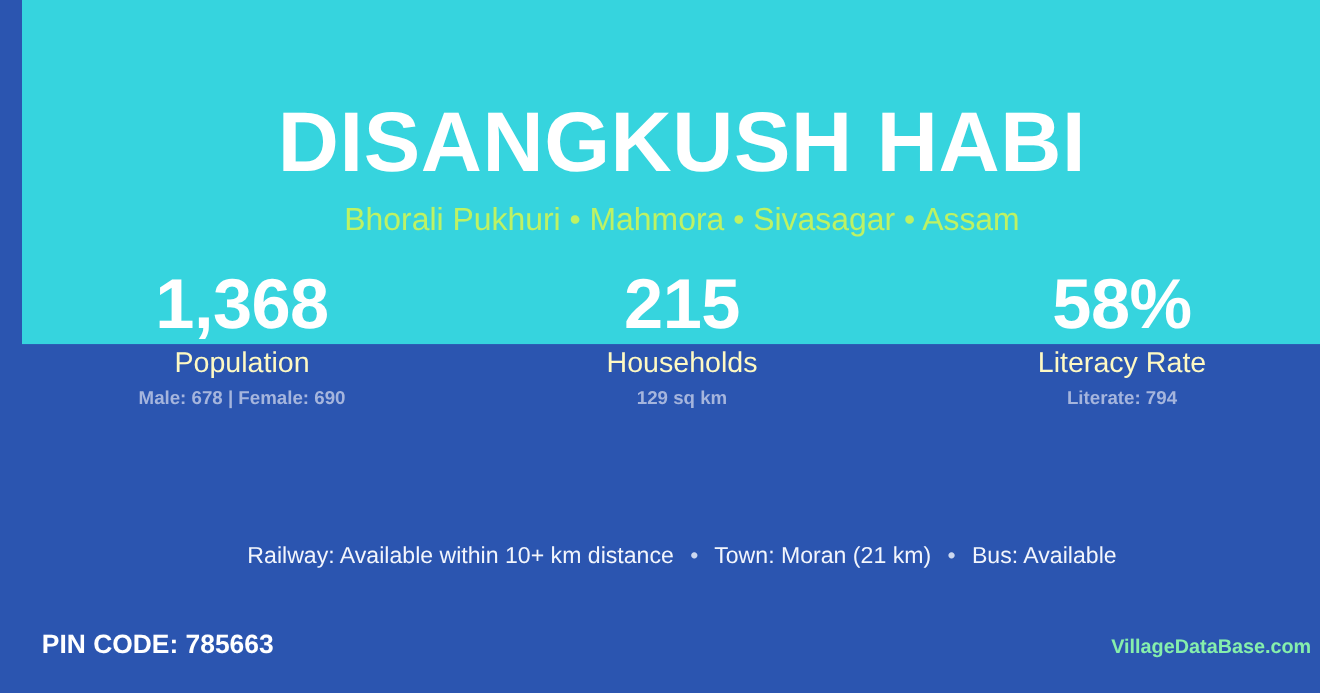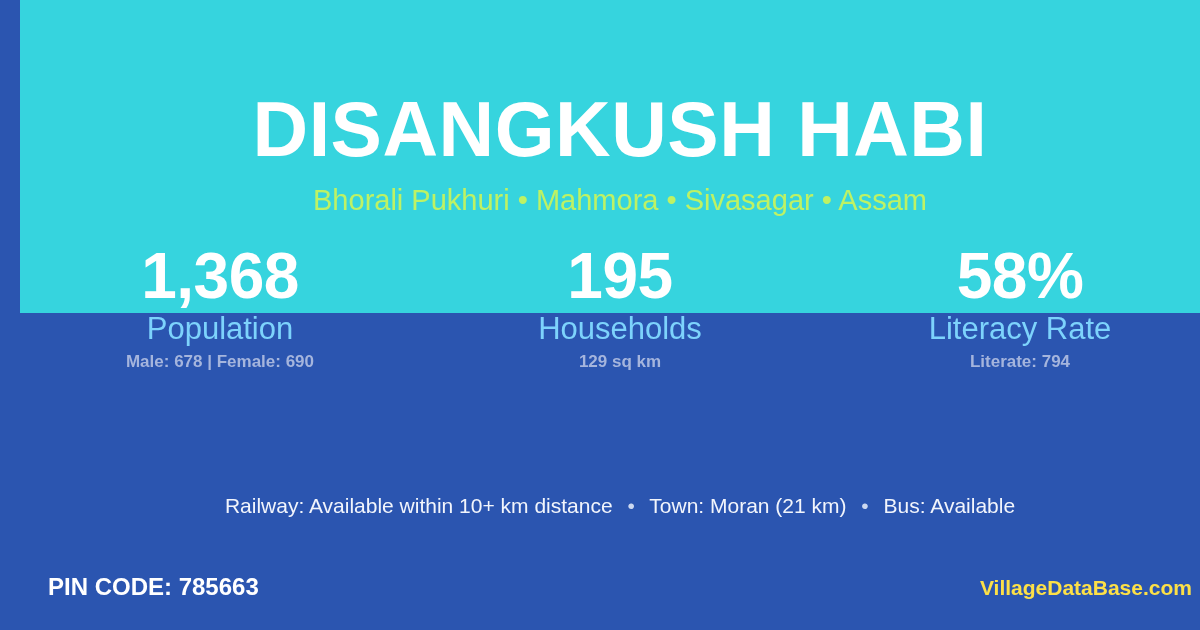--- a/index.html
+++ b/index.html
@@ -94,24 +94,24 @@
   }
   .stat-value {
     font-size: 64px;
     font-weight: bold;
     line-height: 72px;
     color: #ffffff;
     letter-spacing: -0.5px;
   }
   .stat-label {
     margin-top: 2px;
-    font-size: 31px;
+    font-size: 26px;
     font-weight: normal;
     line-height: 30px;
-    color: #7dd3fc;
+    color: #fef9c3;
   }
   .stat-sub {
     margin-top: 7px;
     font-size: 17px;
     font-weight: bold;
     line-height: 21px;
     color: #a5b5dd;
   }
 
   
@@ -137,36 +137,36 @@
   .footer {
     position: absolute;
     left: 0;
     top: 572px;
     width: 1200px;
     height: 40px;
     z-index: 3;
   }
   .pin {
     position: absolute;
-    left: 28px;
+    left: 18px;
     top: 0;
     font-size: 24px;
     font-weight: bold;
     line-height: 30px;
     color: #ffffff;
     white-space: nowrap;
   }
   .brand {
     position: absolute;
     right: 28px;
     top: 2px;
-    font-size: 21px;
+    font-size: 18px;
     font-weight: bold;
     line-height: 28px;
-    color: #fde047;
+    color: #86efac;
     white-space: nowrap;
   }
 </style>
 </head>
 <body>
 
 <div class="card">
 
   <div class="band-top"></div>
   <div class="band-bottom"></div>
@@ -178,21 +178,21 @@
 
   <div class="stats">
 
     <div class="stat">
       <div class="stat-value">1,368</div>
       <div class="stat-label">Population</div>
       <div class="stat-sub">Male: 678 | Female: 690</div>
     </div>
 
     <div class="stat">
-      <div class="stat-value">195</div>
+      <div class="stat-value">215</div>
       <div class="stat-label">Households</div>
       <div class="stat-sub">129 sq km</div>
     </div>
 
     <div class="stat">
       <div class="stat-value">58%</div>
       <div class="stat-label">Literacy Rate</div>
       <div class="stat-sub">Literate: 794</div>
     </div>
 

